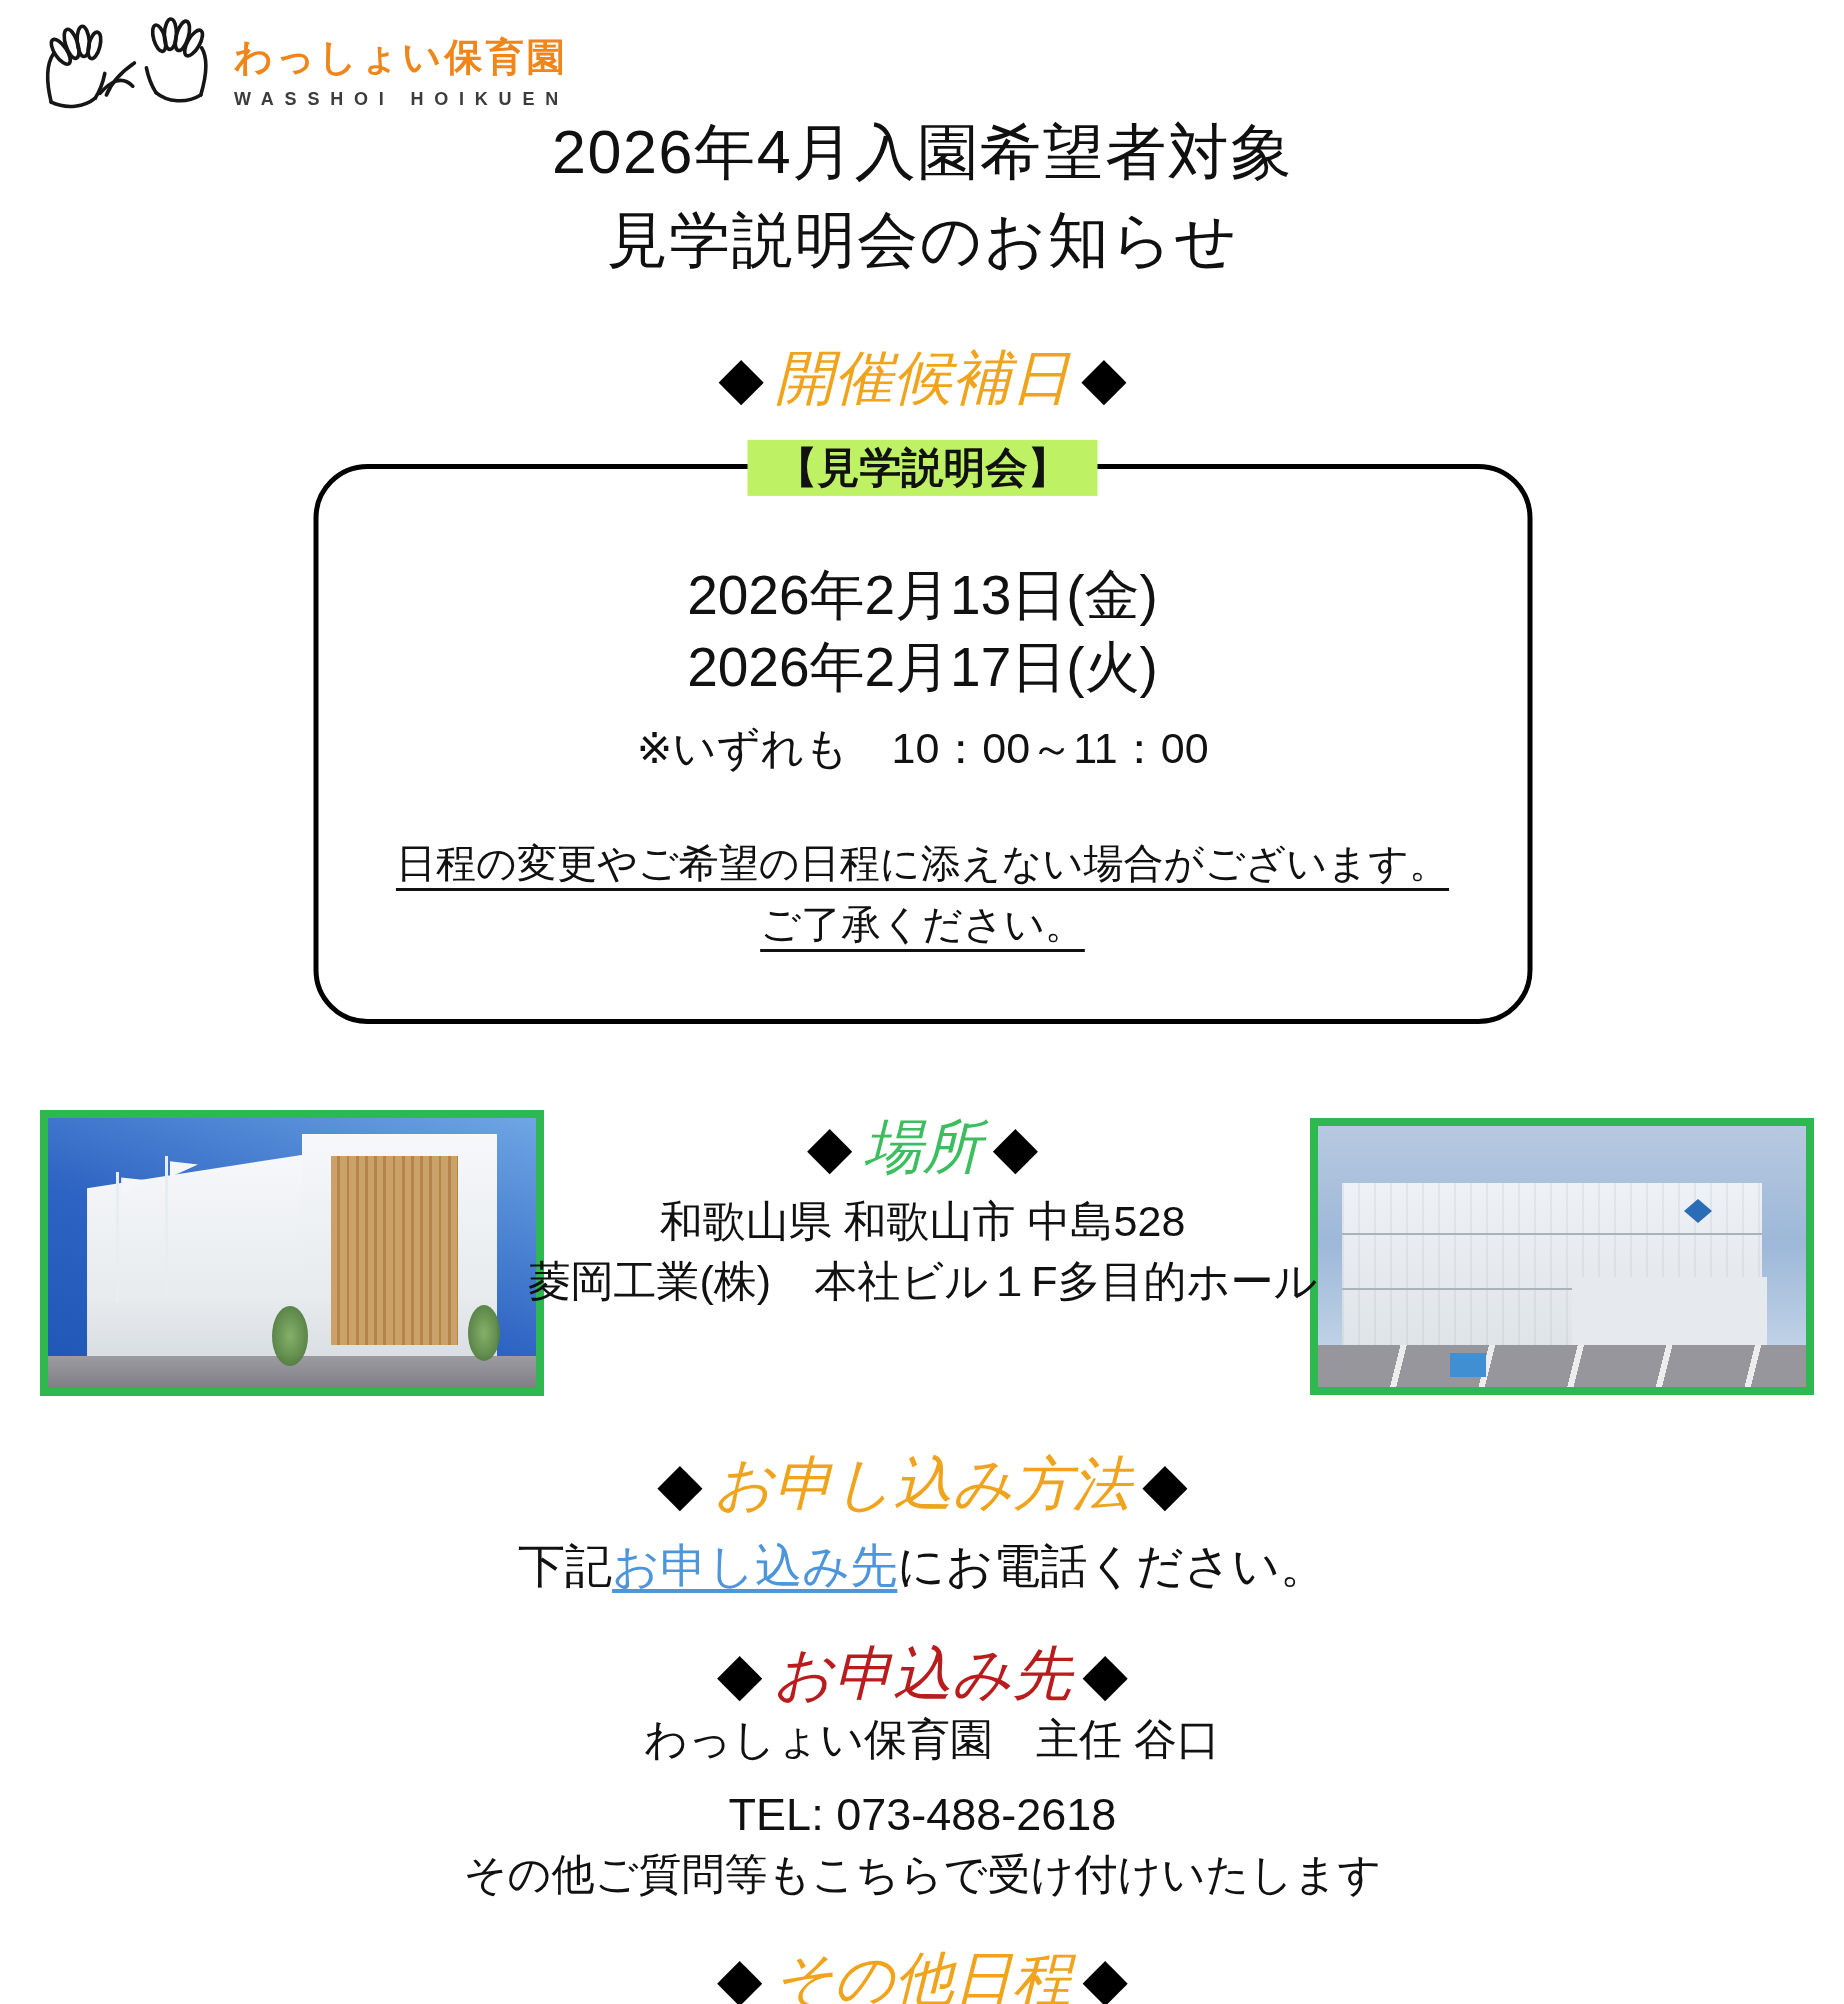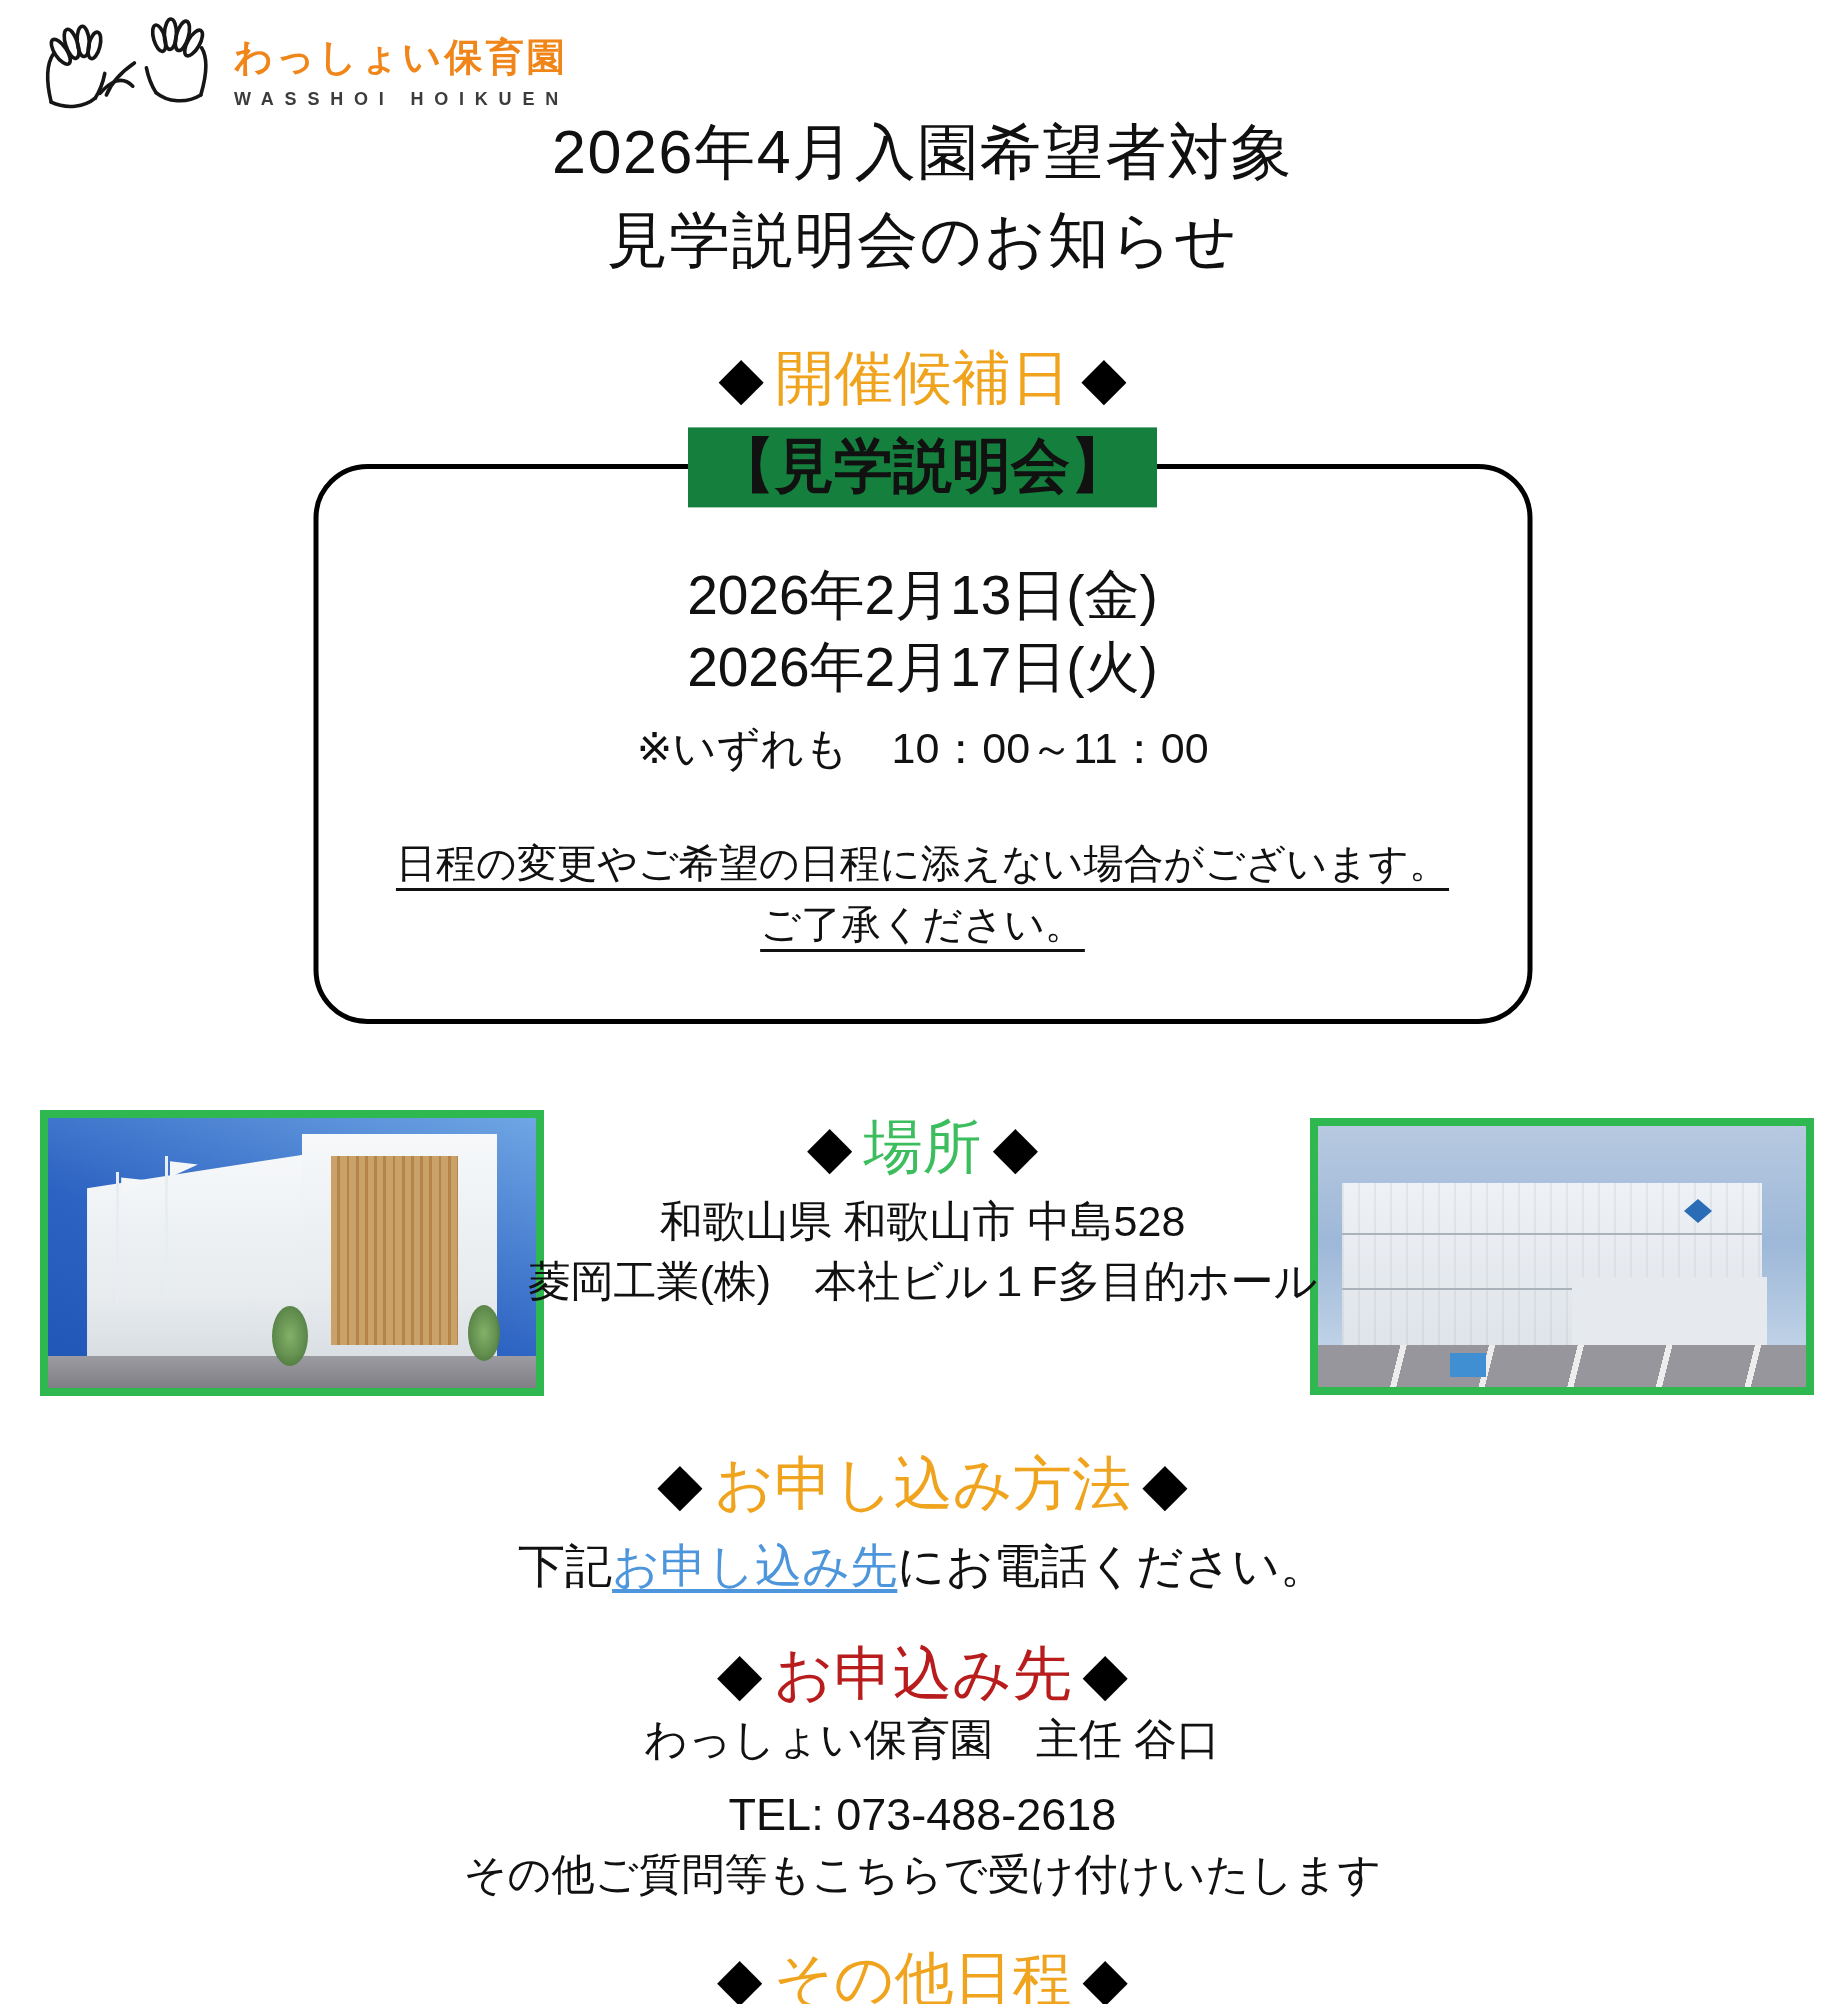--- a/index.html
+++ b/index.html
@@ -14,31 +14,31 @@
   .logo-text{display:flex; flex-direction:column; padding-top:22px;justify-content:space-between;}
   .logo-name{font-size:38px; font-weight:700; color:#F08519; letter-spacing:3.2px; line-height:1.1;}
   .logo-romaji{font-size:18px; font-weight:700; color:#3c3c3c; letter-spacing:10.8px; margin-top:10.4px;}
 
   
   .main-title{font-size:61px; line-height:64px; letter-spacing:1.6px; color:#101010; font-weight:400;}
 
   
   .dh{font-size:59px; line-height:60px; font-weight:400;}
   .dh .dm{color:#000;}
-  .dh .lbl{margin:0 11.2px;}
+  .dh .lbl{margin:0 11.2px;font-style:italic;}
   .dh-orange .lbl{color:#F0A41E;}
   .dh-green  .lbl{color:#3CBE5E;}
   .dh-blue   .lbl{color:#b91c1c;text-align:center;}
 
   
   .bigbox{position:absolute; top:464px; left:50%; transform:translateX(-50%);
     width:1219px; height:560px; box-sizing:border-box;
     border:5.2px solid #000; border-radius:54px; background:#fff;}
   .bigbox-title{position:absolute; top:0; left:50%; transform:translate(-50%,-52%);
-    background:#15803d; padding:0 28px; font-size:59px; font-weight:700; white-space:nowrap;}
+    background:#bef264; padding:0 28px; font-size:42px; font-weight:700; white-space:nowrap;}
   .b-date{position:absolute; left:0; right:0; text-align:center; font-size:55px; line-height:56px; white-space:nowrap;}
   .b-note{position:absolute; left:0; right:0; text-align:center; font-size:43px; line-height:45px; white-space:nowrap;}
   .b-caution{position:absolute; left:0; right:0; text-align:center; font-size:40px; line-height:43px; white-space:nowrap;
     text-decoration:underline; text-decoration-thickness:2.8px; text-underline-offset:11.2px;}
 
   
   .gphoto{position:absolute; box-sizing:border-box; border:8.8px solid #2FB84F; overflow:hidden; background:#cfe0ef;}
   .gphoto>div,.bphoto>div{position:absolute;}
 
   

